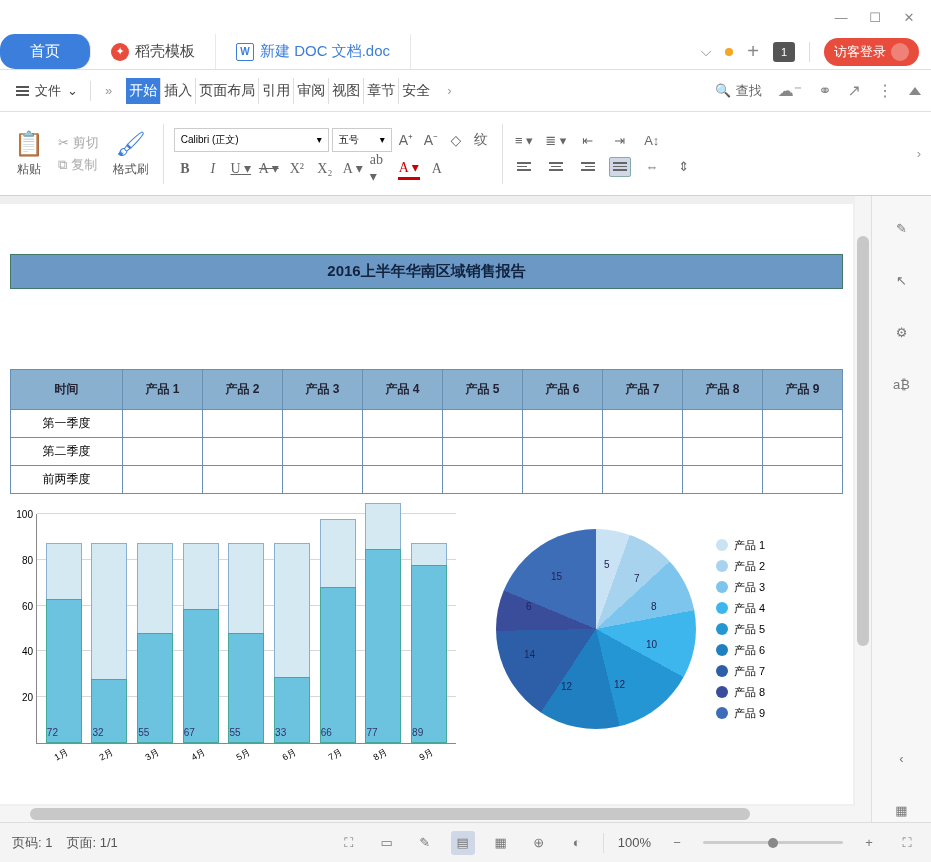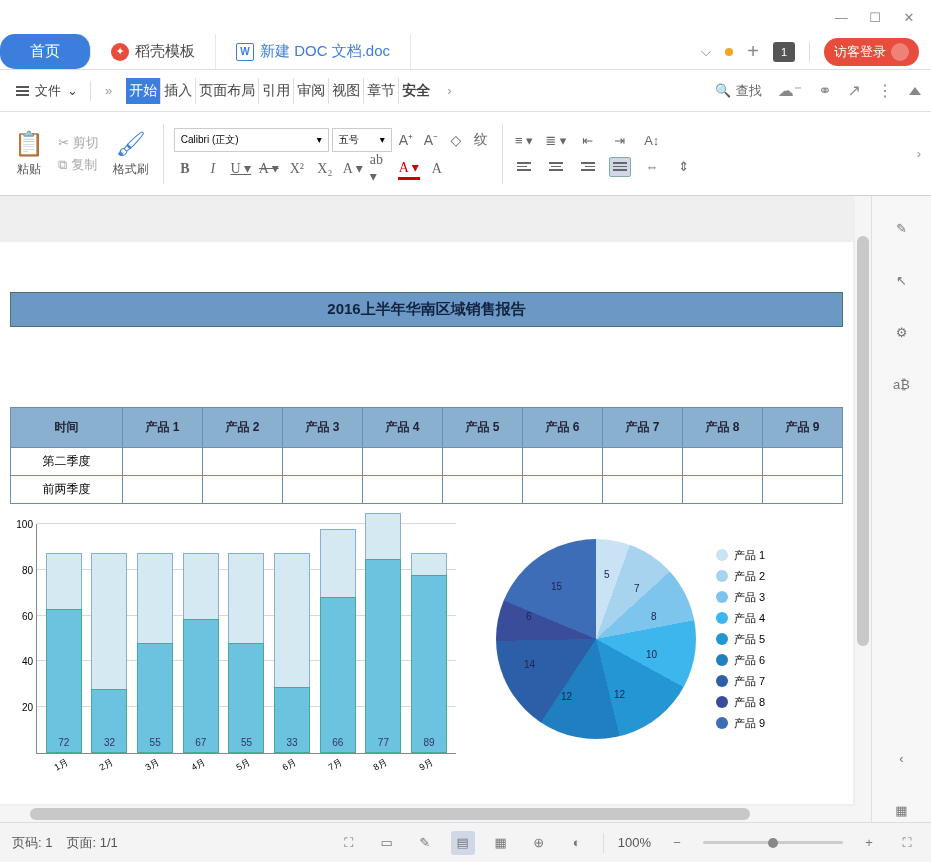--- a/index.html
+++ b/index.html
@@ -27,21 +27,21 @@
 
 
 .menubar { height: 42px; display: flex; align-items: center; border-bottom: 1px solid #e0e0e0; padding: 0 10px; gap: 6px; }
 .file-menu { display: flex; align-items: center; gap: 6px; padding: 4px 6px; color: #444; }
 .hamb { display: inline-flex; flex-direction: column; gap: 2px; }
 .hamb span { width: 13px; height: 2px; background: #555; }
 .dbl-chev { color: #999; padding: 0 8px; }
 .menu-tabs { display: flex; }
 .menu-tabs span { padding: 4px 3px; font-size: 14px; color: #444; border-right: 1px solid #ddd; }
 .menu-tabs span.active { background: #3b7edb; color: #fff; }
-.menu-tabs span:last-child { border-right: none; font-weight: bold; }
+.menu-tabs span:last-child { border-right: none; }
 .menubar-right { margin-left: auto; display: flex; align-items: center; gap: 16px; }
 .search { display: flex; align-items: center; gap: 4px; color: #666; }
 .circ-ic { color: #888; font-size: 16px; }
 .caret-up { border-left: 6px solid transparent; border-right: 6px solid transparent; border-bottom: 8px solid #888; }
 
 
 .ribbon { height: 84px; background: #fff; border-bottom: 1px solid #d0d0d0; display: flex; align-items: center; padding: 6px 10px; gap: 10px; }
 .rgroup { display: flex; flex-direction: column; align-items: center; gap: 3px; font-size: 12px; color: #555; padding: 0 4px; }
 .rgroup .icon-big { font-size: 24px; color: #3b7edb; }
 .rgroup-row { display: flex; flex-direction: column; gap: 4px; }
@@ -62,36 +62,36 @@
 .lines { display: inline-flex; flex-direction: column; gap: 2px; }
 .lines span { width: 14px; height: 1.5px; background: #666; }
 .chev-right { color: #999; margin-left: auto; }
 
 
 .doc-wrap { position: absolute; top: 196px; left: 0; right: 60px; bottom: 40px; background: #efefef; overflow: hidden; }
 .vscroll { position: absolute; right: 0; top: 0; bottom: 0; width: 16px; background: #f5f5f5; }
 .vscroll .thumb { position: absolute; left: 2px; right: 2px; top: 40px; height: 410px; background: #c8c8c8; border-radius: 6px; }
 .hscroll { position: absolute; left: 0; right: 16px; bottom: 0; height: 16px; background: #f5f5f5; }
 .hscroll .thumb { position: absolute; top: 2px; bottom: 2px; left: 30px; width: 720px; background: #c8c8c8; border-radius: 6px; }
-.page { position: absolute; left: 0; right: 18px; top: 8px; bottom: 18px; background: #fff; padding: 0; margin-top: 38px; }
+.page { position: absolute; left: 0; right: 18px; top: 8px; bottom: 18px; background: #fff; padding: 0; }
 .report-banner { margin: 50px 10px 10px; background: #6b98c4; color: #11233f; font-weight: bold; text-align: center; padding: 7px; font-size: 15px; border: 1px solid #476; }
 .watermark { position: absolute; left: 330px; top: 165px; font-size: 46px; color: #e6e6e6; font-weight: bold; letter-spacing: 4px; z-index: 0; }
 .data-table { margin: 80px 10px 10px; border-collapse: collapse; width: calc(100% - 20px); position: relative; z-index: 1; }
 .data-table th, .data-table td { border: 1.5px solid #6a8fb5; font-size: 12px; text-align: center; height: 28px; }
 .data-table th { background: #8ab0d0; color: #223; font-weight: bold; height: 40px; }
 .data-table td { background: #fff; }
 .charts { display: flex; margin: 20px 10px; gap: 40px; }
 .bar-chart { width: 420px; height: 230px; position: relative; border-left: 1.5px solid #888; border-bottom: 1.5px solid #888; margin-left: 26px; }
 .bar-chart .ylab { position: absolute; right: calc(100% + 4px); font-size: 10px; transform: translateY(50%); }
 .bar-chart .grid { position: absolute; left: 0; right: 0; border-top: 1px solid #d8d8d8; }
 .bar-chart .bars { position: absolute; left: 0; right: 0; bottom: 0; top: 0; display: flex; align-items: flex-end; justify-content: space-around; padding: 0 4px; }
 .bar-col { width: 36px; display: flex; flex-direction: column; align-items: center; position: relative; }
 .bar-top { width: 100%; background: #d5e9f2; border: 1px solid #8ab0d0; border-bottom: none; }
 .bar-bot { width: 100%; background: #6cc3e0; border: 1px solid #4a9; position: relative; }
-.bar-bot .val { position: absolute; bottom: 4px; left: 0; right: 0; text-align: center; font-size: 10px; color: #336; }
+.bar-bot .val { position: absolute; bottom: 4px; left: 0; right: 0; font-size: 10px; color: #336; }
 .bar-col .xlab { position: absolute; top: calc(100% + 4px); font-size: 9px; transform: rotate(-30deg); width: 20px; }
 .pie-area { flex: 1; display: flex; align-items: center; gap: 20px; }
 .pie { width: 200px; height: 200px; border-radius: 50%; position: relative; background: conic-gradient(#c9e3f5 0 5.5%, #a7d3ef 5.5% 13.2%, #7dc5ec 13.2% 22%, #3cb6ed 22% 33%, #2596d4 33% 46.2%, #1f7fc0 46.2% 59.3%, #2d5fa8 59.3% 74.7%, #3a4d9b 74.7% 81.3%, #3e6db8 81.3% 100%); }
 .pie .seg-lab { position: absolute; font-size: 10px; color: #225; }
 .legend { display: flex; flex-direction: column; gap: 6px; font-size: 11px; }
 .legend div { display: flex; align-items: center; gap: 6px; }
 .legend .sw { width: 12px; height: 12px; border-radius: 50%; }
 
 
 .rsidebar { position: absolute; right: 0; top: 196px; bottom: 40px; width: 60px; background: #f7f7f7; border-left: 1px solid #e0e0e0; display: flex; flex-direction: column; align-items: center; padding-top: 20px; gap: 28px; }
@@ -282,20 +282,32 @@
             <th>产品 4</th>
             <th>产品 5</th>
             <th>产品 6</th>
             <th>产品 7</th>
             <th>产品 8</th>
             <th>产品 9</th>
           </tr>
         </thead>
       <tbody id="tbody">
           <tr>
+            <td>第一季度</td>
+            <td></td>
+            <td></td>
+            <td></td>
+            <td></td>
+            <td></td>
+            <td></td>
+            <td></td>
+            <td></td>
+            <td></td>
+          </tr>
+          <tr>
             <td>第二季度</td>
             <td></td>
             <td></td>
             <td></td>
             <td></td>
             <td></td>
             <td></td>
             <td></td>
             <td></td>
             <td></td>

